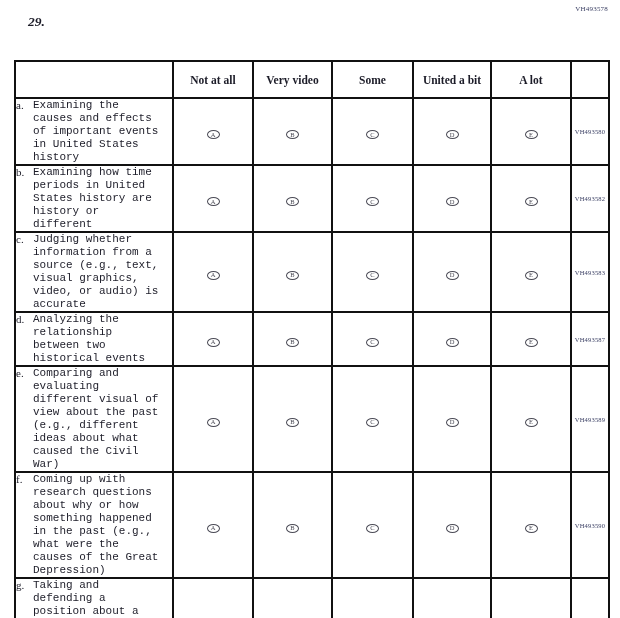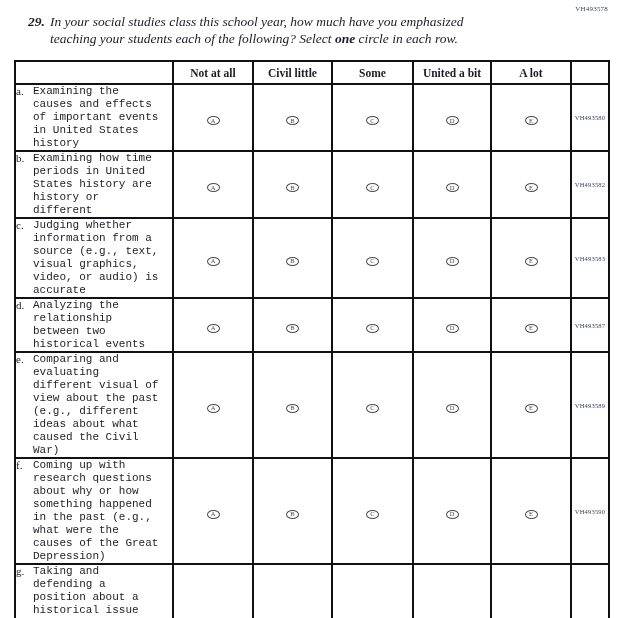--- a/index.html
+++ b/index.html
@@ -49,21 +49,21 @@
   }
   table.matrix td, table.matrix th {
     border: 2px solid #111111;
     vertical-align: middle;
     padding: 0;
   }
   th.hdr {
     font-size: 11.5px;
     font-weight: bold;
     text-align: center;
-    height: 23px;
+    height: 37px;
     color: #1c1c28;
   }
   td.stem {
     vertical-align: top;
     padding: 2px 2px 2px 5px;
   }
   .stem-inner { display: flex; font-size: 11px; line-height: 13px; }
   .stem-letter { width: 17px; flex-shrink: 0; }
   .stem-text { width: 131px; font-family: Liberation Mono, monospace; }
   td.opt { text-align: center; }
@@ -91,41 +91,38 @@
 </head>
 <body>
 
 <div id="page">
 
   <div class="top-code">VH493578</div>
 
   <div class="question">
     <div class="qrow">
       <span class="qnum">29.</span>
-      <span class="qtext"><span>In your social studies class this school year, how much have you emphasized</span><br>
-        <span>teaching your students each of the following? Select </span><span class="qbold">one</span><span> circle in each row.</span>
-      </span>
     </div>
   </div>
 
   <table class="matrix">
     <colgroup>
       <col style="width:158px">
         <col style="width:80px">
         <col style="width:79px">
         <col style="width:81px">
         <col style="width:78px">
         <col style="width:80px">
         <col style="width:38px">
     </colgroup>
     <tbody>
         <tr>
       <th class="hdr"></th>
       <th class="hdr">Not at all</th>
-      <th class="hdr">Civil little</th>
+      <th class="hdr">Very video</th>
       <th class="hdr">Some</th>
       <th class="hdr">United a bit</th>
       <th class="hdr">A lot</th>
       <th class="hdr"></th>
     </tr>
 
     <tr style="height:67px">
       <td class="stem">
         <div class="stem-inner">
           <span class="stem-letter">a.</span>

